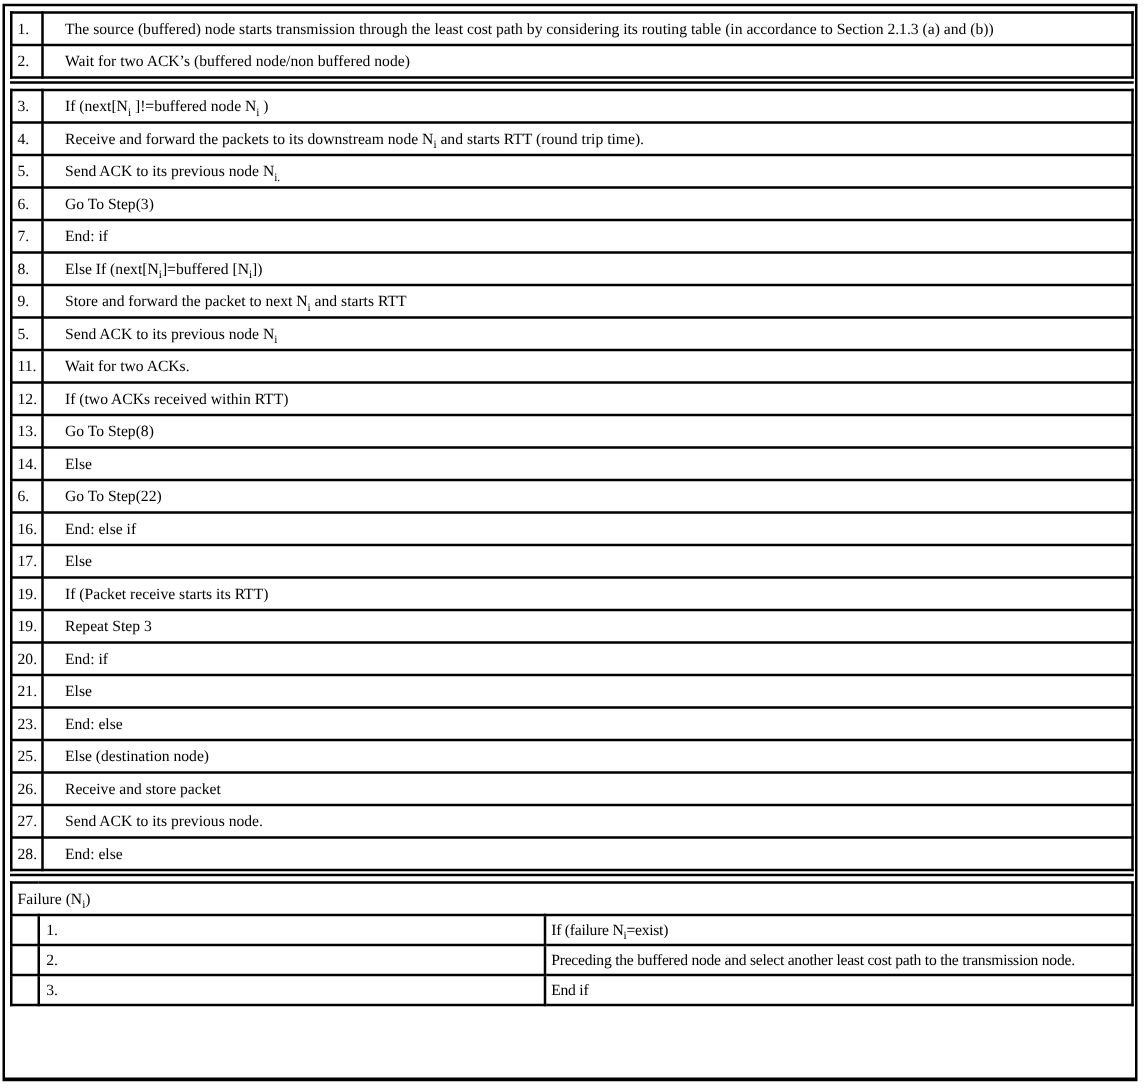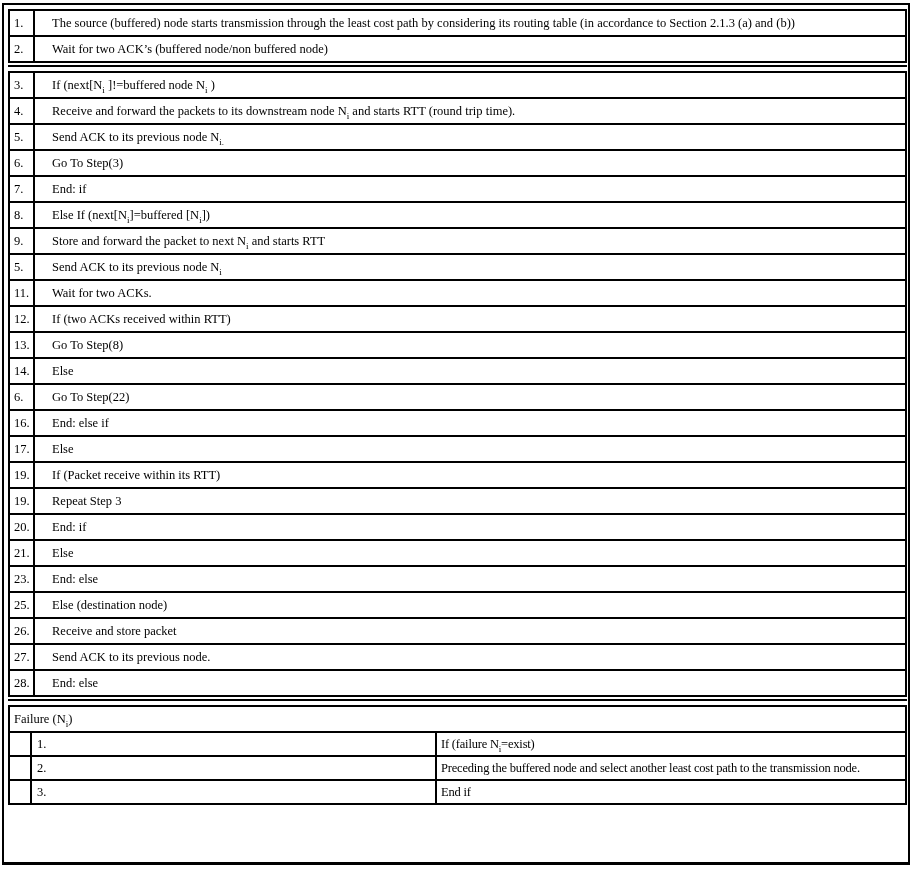--- a/index.html
+++ b/index.html
@@ -144,21 +144,21 @@
         <tr>
           <td class="num">16.</td>
           <td class="txt">End: else if</td>
         </tr>
         <tr>
           <td class="num">17.</td>
           <td class="txt">Else</td>
         </tr>
         <tr>
           <td class="num">19.</td>
-          <td class="txt">If (Packet receive within its RTT)</td>
+          <td class="txt">If (Packet receive starts its RTT)</td>
         </tr>
         <tr>
           <td class="num">19.</td>
           <td class="txt">Repeat Step 3</td>
         </tr>
         <tr>
           <td class="num">20.</td>
           <td class="txt">End: if</td>
         </tr>
         <tr>

